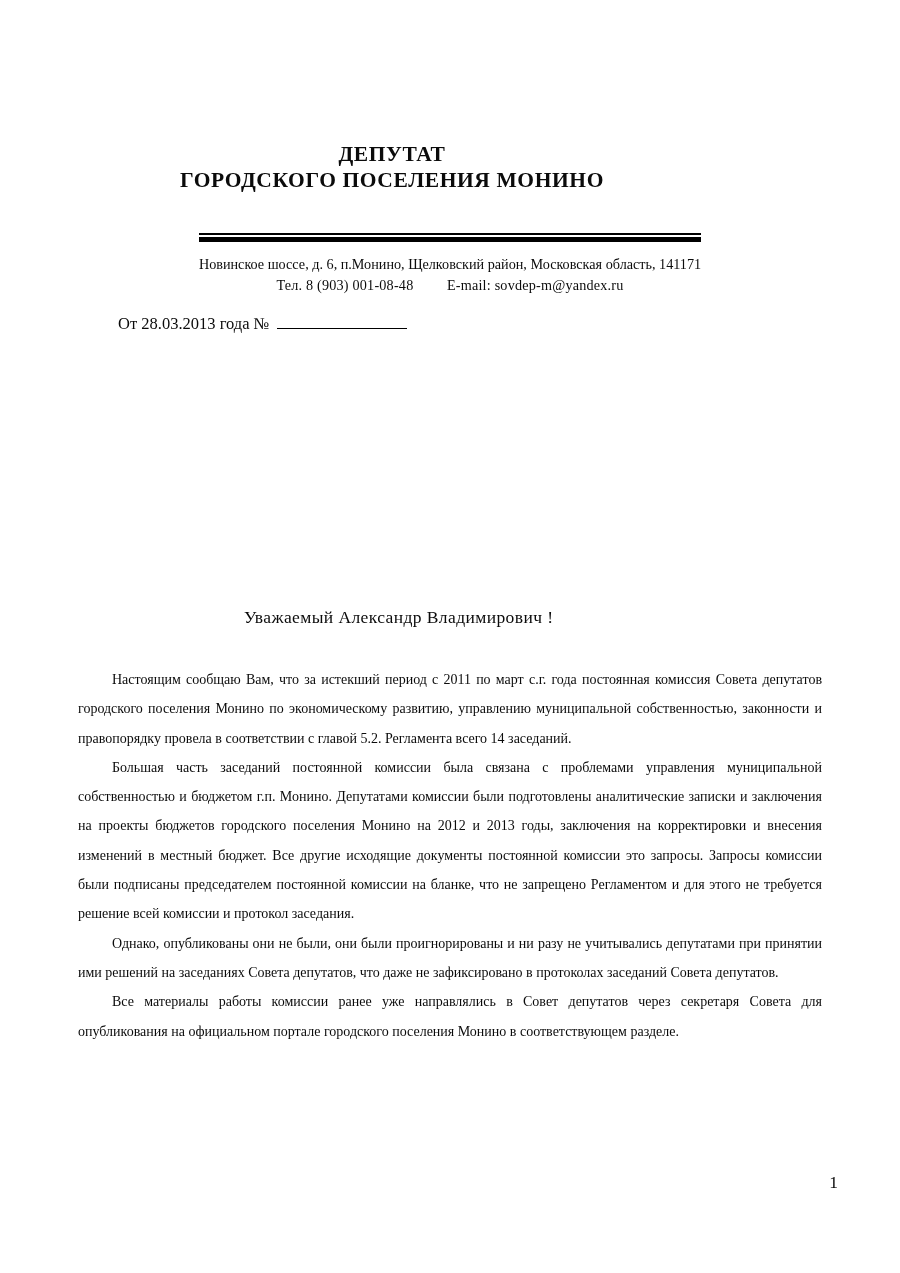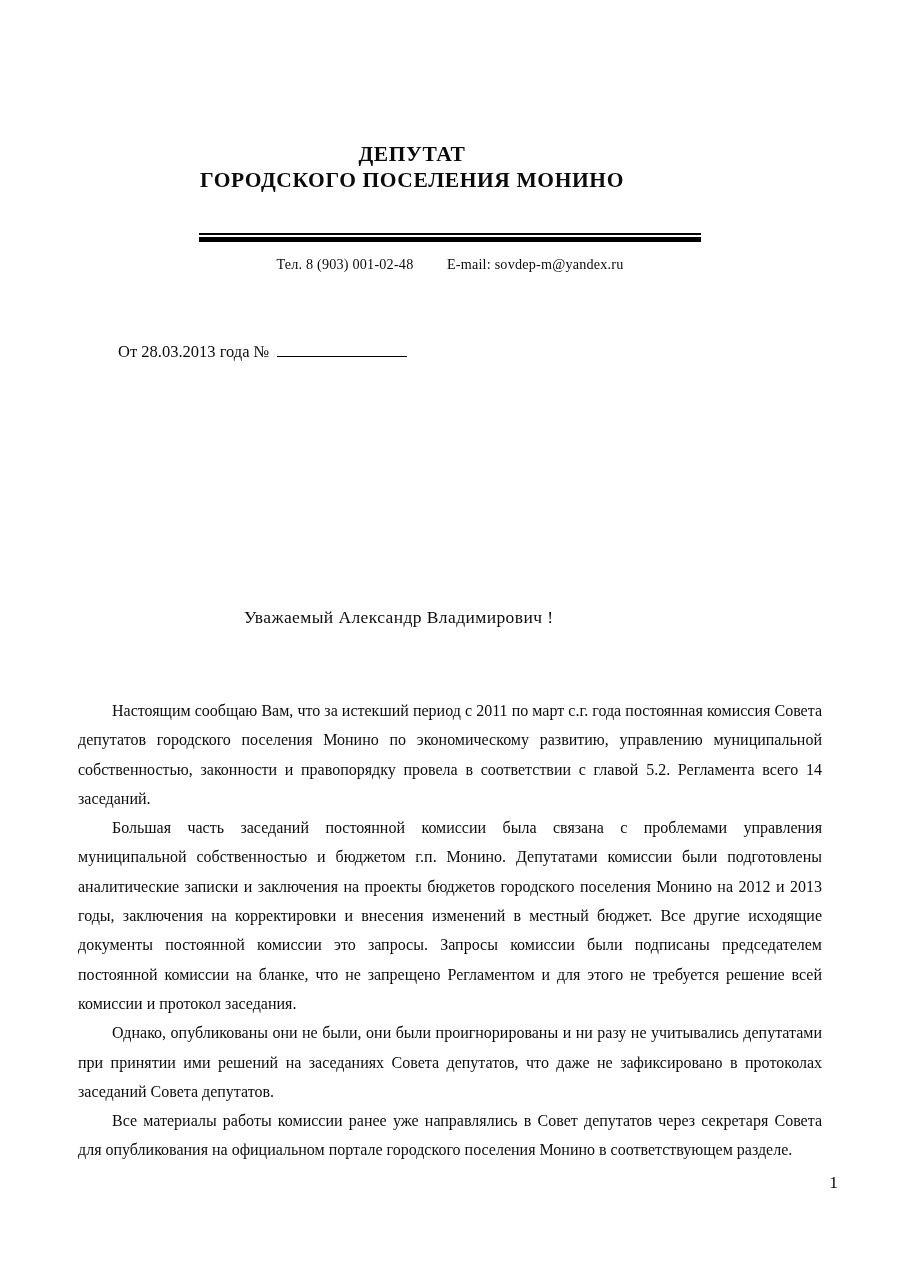--- a/index.html
+++ b/index.html
@@ -21,21 +21,20 @@
     box-sizing: border-box;
   }
 
   
   .letterhead {
     position: absolute;
     left: 0;
     top: 142px;
     width: 784px;
     text-align: center;
-    padding-left: 20px;
   }
   .letterhead .lh-line {
     font-weight: bold;
     font-size: 21.5px;
     letter-spacing: 0.6px;
     line-height: 25.5px;
     white-space: nowrap;
   }
 
   .rule-block {
@@ -80,21 +79,20 @@
   
   .refs {
     position: absolute;
     left: 118px;
     top: 310px;
     font-size: 16.5px;
   }
   .ref-line {
     line-height: 27px;
     white-space: nowrap;
-    margin-top: 28px;
   }
   .ref-line .lead {
     display: inline-block;
   }
   .blank {
     display: inline-block;
     border-bottom: 1.4px solid #000000;
     vertical-align: baseline;
     height: 0.95em;
   }
@@ -127,23 +125,23 @@
     top: 607px;
     font-size: 17.5px;
     white-space: nowrap;
     letter-spacing: 0.4px;
   }
 
   
   .body-text {
     position: absolute;
     left: 78px;
-    top: 696px;
+    top: 665px;
     width: 744px;
-    font-size: 16px;
+    font-size: 14px;
   }
   .para {
     margin: 0;
     text-align: justify;
     text-justify: inter-word;
     line-height: 29.3px;
     text-indent: 34px;
   }
 
   
@@ -164,22 +162,23 @@
     <div class="lh-line">ГОРОДСКОГО ПОСЕЛЕНИЯ МОНИНО</div>
   </div>
 
   <div class="rule-block">
     <div class="rule-thin"></div>
     <div class="rule-gap"></div>
     <div class="rule-thick"></div>
   </div>
 
   <div class="contacts">
+    <div class="c-line">Новинское  шоссе, д. 6,  п.Монино, Щелковский район, Московская область, 141171</div>
     <div class="c-line second">
-      <span>Тел. 8 (903) 001-02-48</span>
+      <span>Тел. 8 (903) 001-08-48</span>
       <span class="c-sep"></span>
       <span>E-mail: sovdep-m@yandex.ru</span>
     </div>
   </div>
 
   <div class="refs">
     <div class="ref-line">
       <span class="lead">От 28.03.2013  года  №</span><span class="blank w1"></span>
     </div>
   </div>

